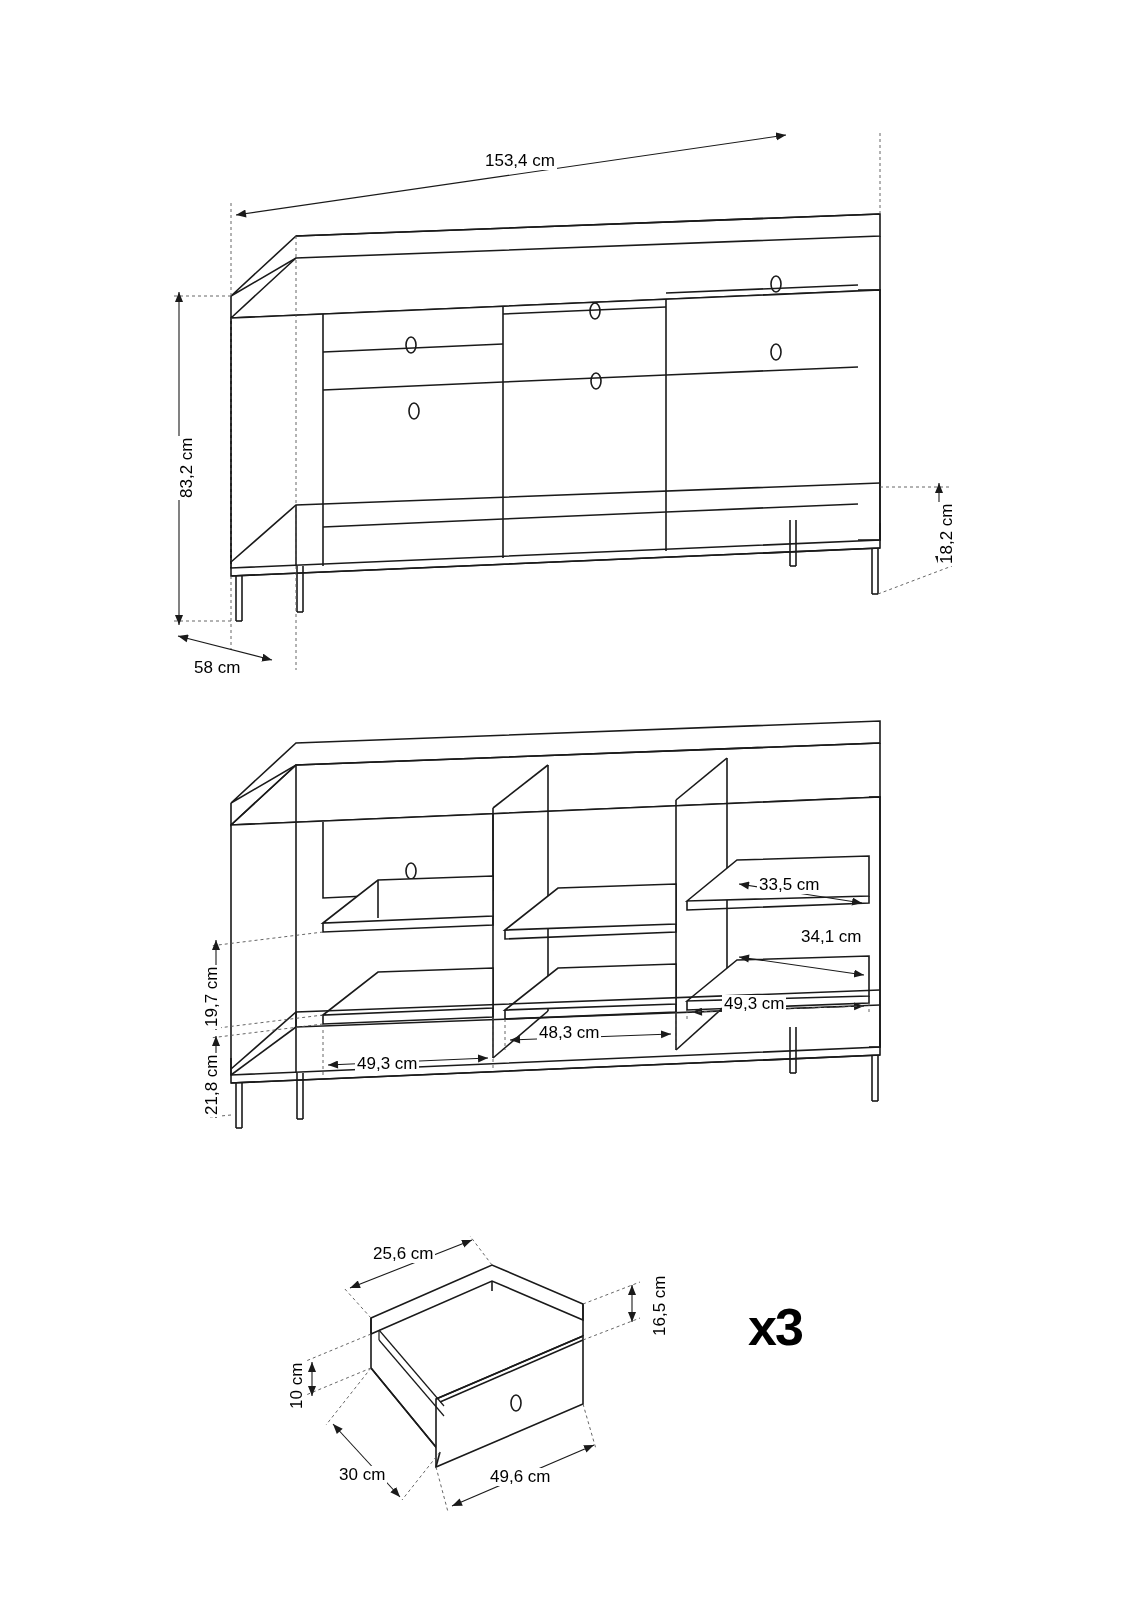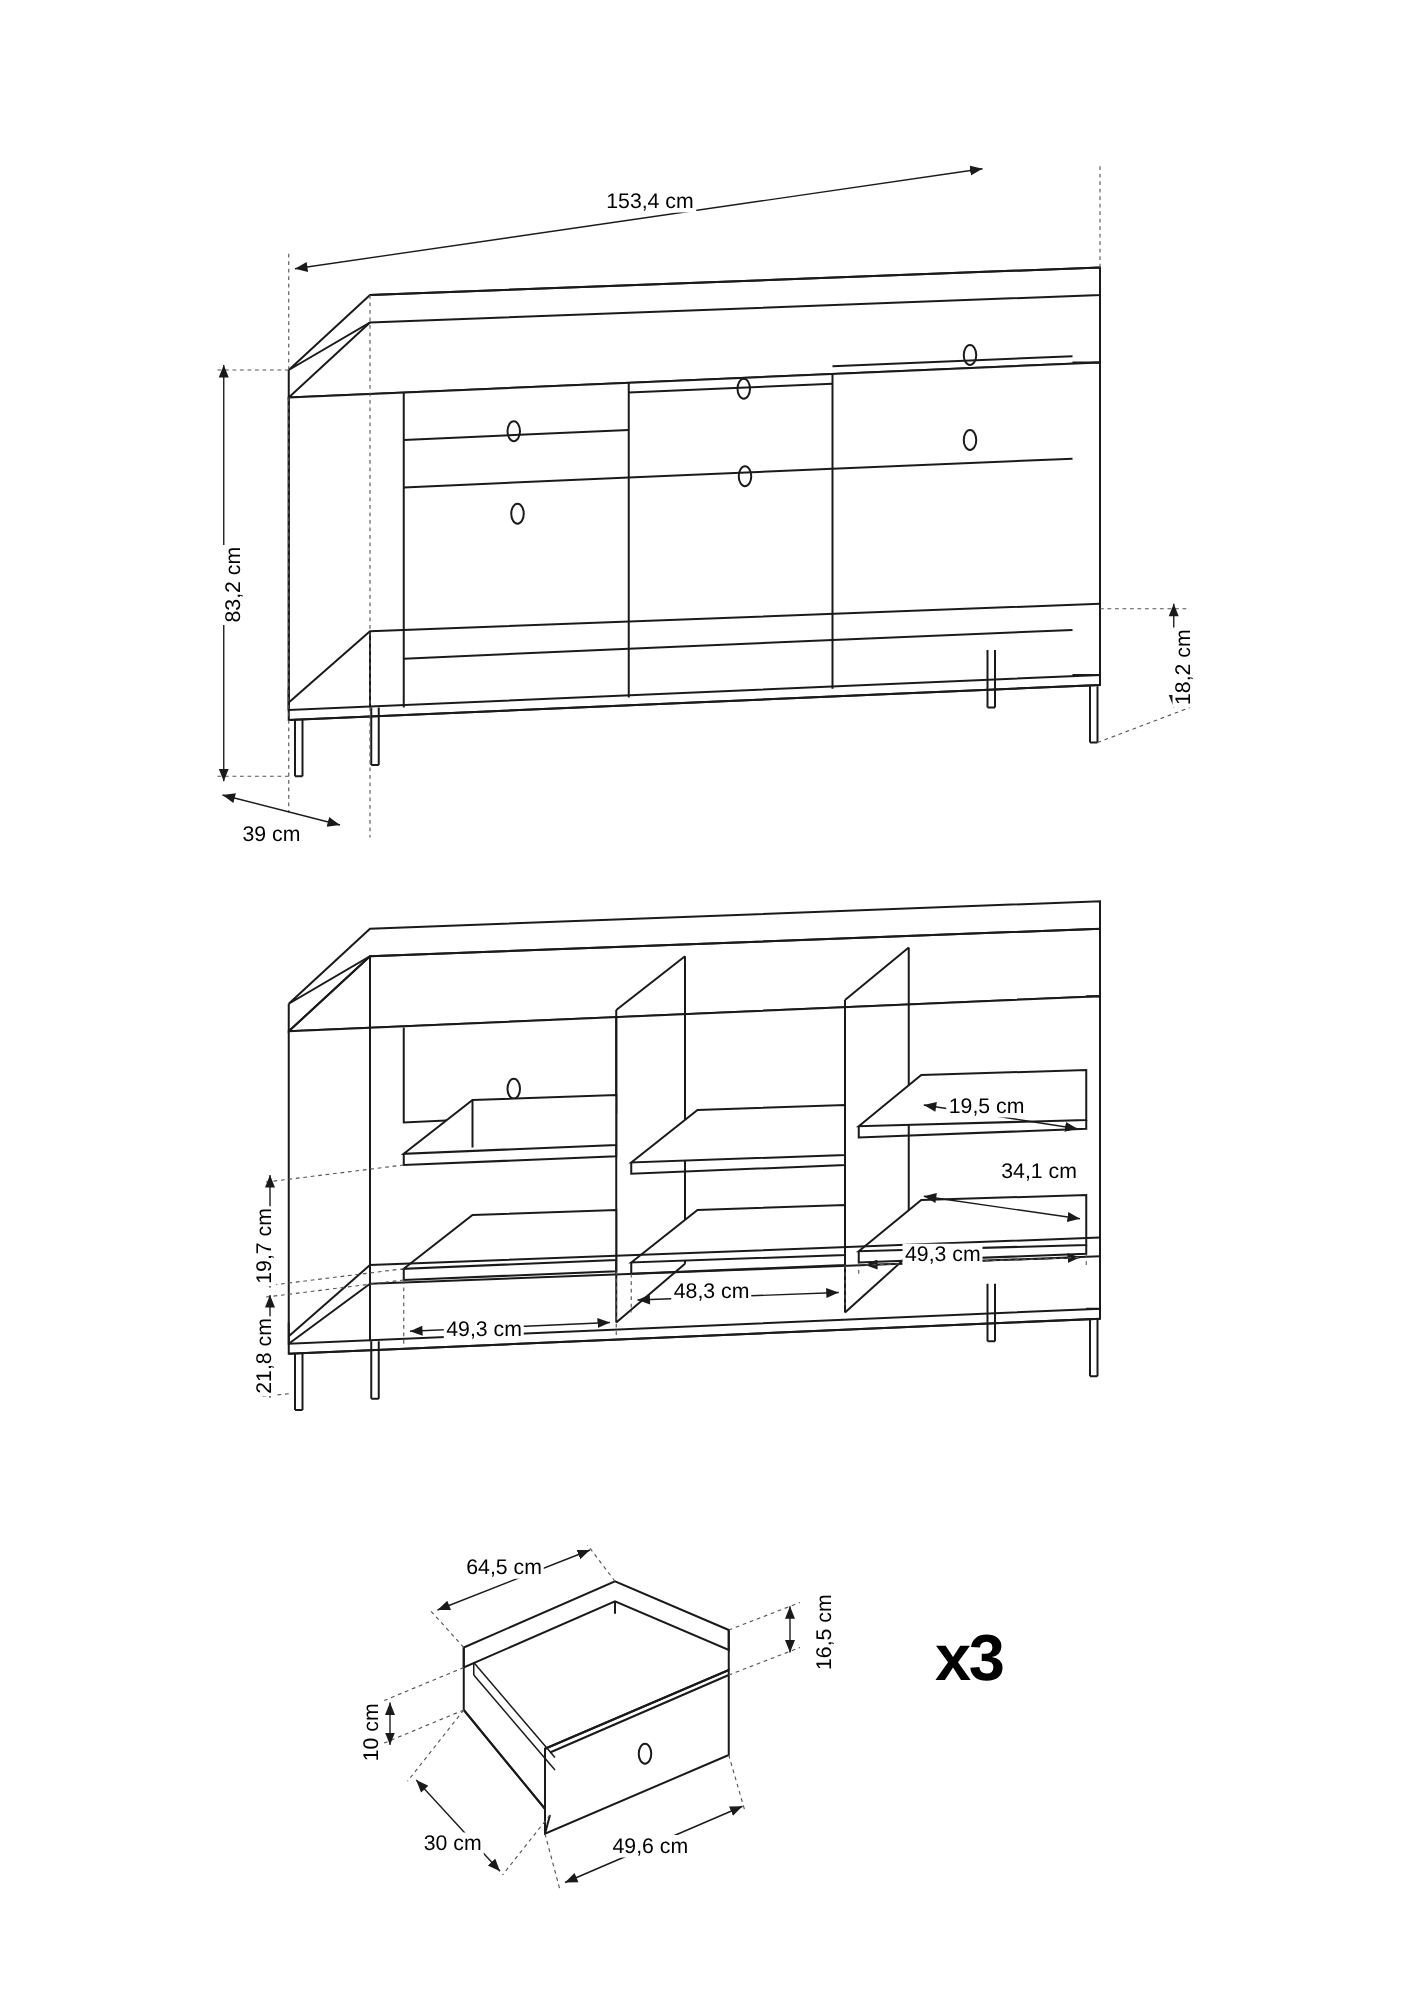--- a/index.html
+++ b/index.html
@@ -298,39 +298,39 @@
       <path class="ext" d="M436,1467 L448,1512"></path>
       <path class="ext" d="M583,1404 L596,1449"></path>
       <path class="dim" marker-start="url(#arrL)" marker-end="url(#arrR)" d="M452,1506 L594,1445"></path>
     </g>
   </svg>
 
   <div class="lbl" style="left:483px; top:152px;">153,4 cm</div>
 
   <div class="lbl rot" style="left:178px; top:500px;">83,2 cm</div>
 
-  <div class="lbl" style="left:192px; top:659px;">39 cm</div>
+  <div class="lbl" style="left:192px; top:659px;">58 cm</div>
 
   <div class="lbl rot" style="left:938px; top:566px;">18,2 cm</div>
 
   <div class="lbl rot" style="left:203px; top:1029px;">19,7 cm</div>
 
   <div class="lbl rot" style="left:203px; top:1117px;">21,8 cm</div>
 
-  <div class="lbl" style="left:757px; top:876px;">19,5 cm</div>
+  <div class="lbl" style="left:757px; top:876px;">33,5 cm</div>
 
   <div class="lbl" style="left:799px; top:928px;text-align:right;">34,1 cm</div>
 
   <div class="lbl" style="left:355px; top:1055px;">49,3 cm</div>
 
   <div class="lbl" style="left:537px; top:1024px;">48,3 cm</div>
 
   <div class="lbl" style="left:722px; top:995px;">49,3 cm</div>
 
-  <div class="lbl" style="left:371px; top:1245px;">64,5 cm</div>
+  <div class="lbl" style="left:371px; top:1245px;">25,6 cm</div>
 
   <div class="lbl rot" style="left:651px; top:1338px;">16,5 cm</div>
 
   <div class="lbl rot" style="left:288px; top:1411px;">10 cm</div>
 
   <div class="lbl" style="left:337px; top:1466px;">30 cm</div>
 
   <div class="lbl" style="left:488px; top:1468px;">49,6 cm</div>
 
   <div class="qty" style="left:748px; top:1297px;">x3</div>

